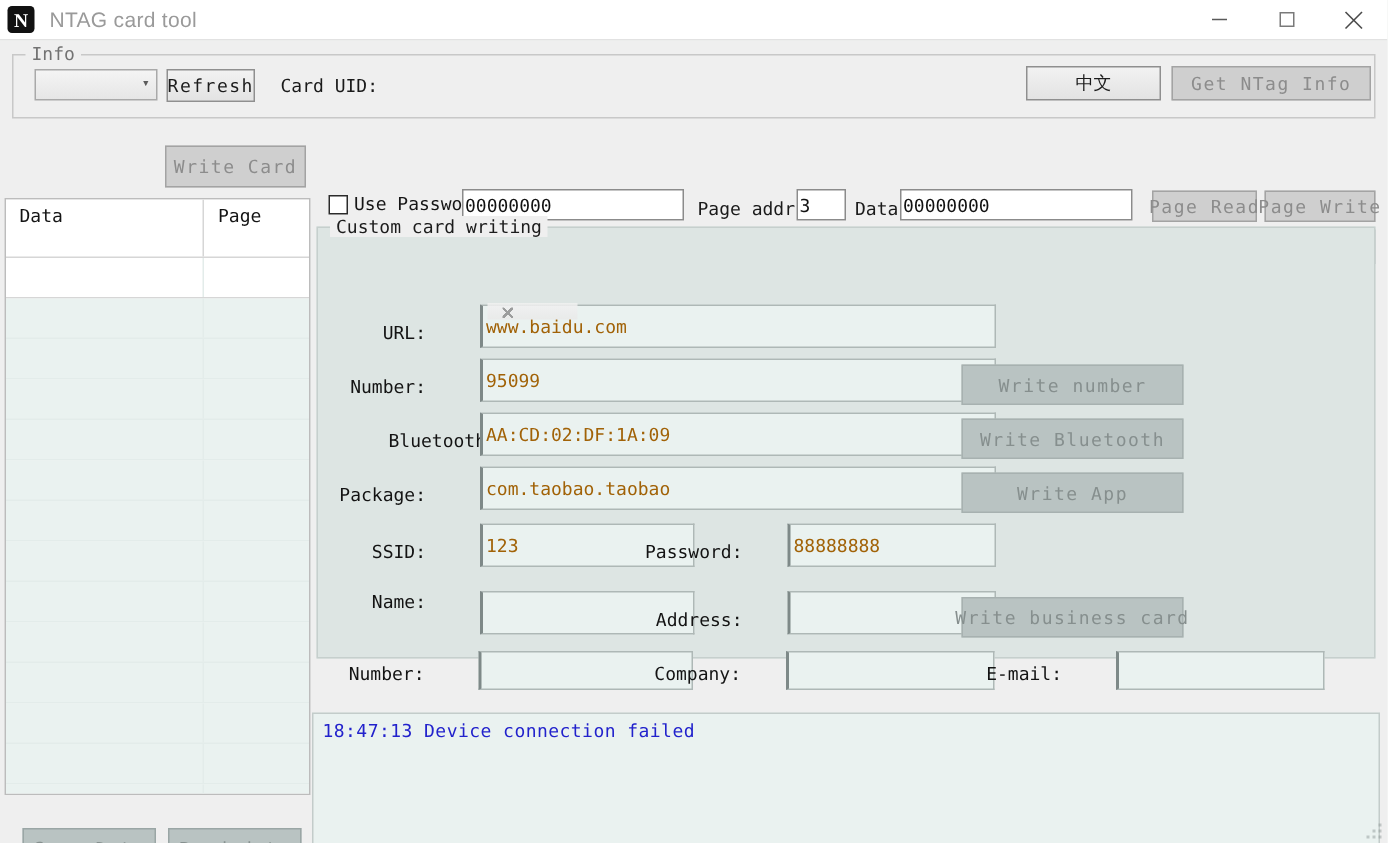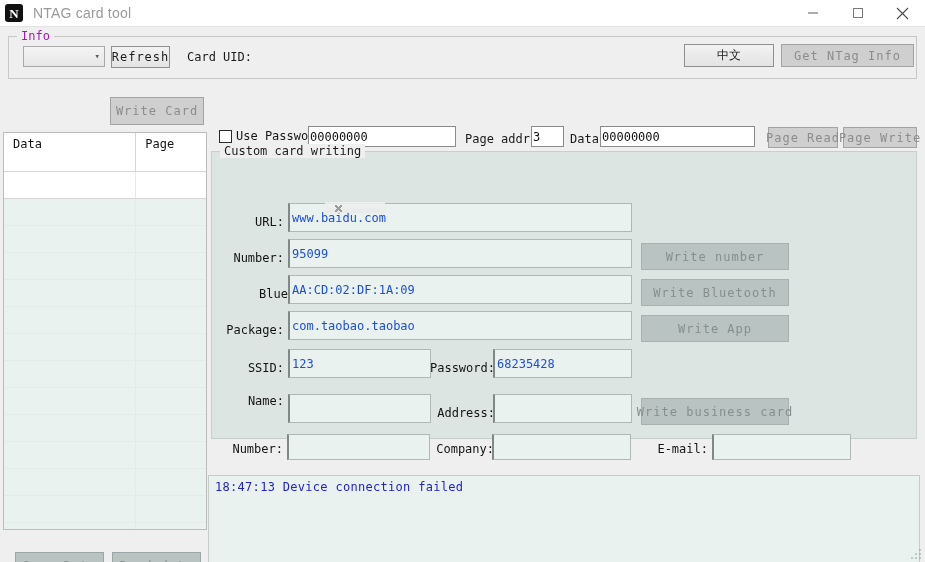--- a/index.html
+++ b/index.html
@@ -85,21 +85,21 @@
     position: absolute;
     border: 1px solid #c8c8c8;
     box-sizing: border-box;
   }
   .groupbox > .gb-title {
     position: absolute;
     top: -8px; left: 8px;
     background: #efefef;
     padding: 0 4px;
     font-size: 12px;
-    color: #a21caf;
+    color: #737373;
     white-space: nowrap;
   }
 
   #info-group {
     left: 8px; top: 9px;
     width: 909px; height: 43px;
   }
 
   .combo {
     position: absolute;
@@ -236,26 +236,27 @@
   }
 
   .finput {
     position: absolute;
     background: #eaf2f0;
     border: 1px solid #aeb8b6;
     border-left: 2px solid #7e8988;
     box-sizing: border-box;
     font-family: "DejaVu Sans Mono", monospace;
     font-size: 12px;
-    color: #1d4ed8;
+    color: #a16207;
     padding: 0 2px;
     display: flex;
     align-items: center;
     overflow: hidden;
     white-space: nowrap;
+    margin-left: 32px;
   }
   .flabel {
     position: absolute;
     font-size: 12px;
     color: #131313;
     text-align: right;
     white-space: nowrap;
   }
   .wbtn {
     position: absolute;
@@ -470,21 +471,21 @@
       <div class="finput" style="left:76px; top:123px; width:344px; height:29px;">AA:CD:02:DF:1A:09</div>
       <div class="wbtn" style="left:429px; top:127px;">Write Bluetooth</div>
 
       <div class="flabel" style="left:0px; top:171px; width:72px;">Package:</div>
       <div class="finput" style="left:76px; top:159px; width:344px; height:29px;">com.taobao.taobao</div>
       <div class="wbtn" style="left:429px; top:163px;">Write App</div>
 
       <div class="flabel" style="left:0px; top:209px; width:72px;">SSID:</div>
       <div class="finput" style="left:76px; top:197px; width:143px; height:29px;">123</div>
       <div class="flabel" style="left:215px; top:209px; width:68px;">Password:</div>
-      <div class="finput" style="left:281px; top:197px; width:139px; height:29px;">68235428</div>
+      <div class="finput" style="left:281px; top:197px; width:139px; height:29px;">88888888</div>
 
       <div class="flabel" style="left:0px; top:242px; width:72px;">Name:</div>
       <div class="finput" style="left:76px; top:242px; width:143px; height:29px;"></div>
       <div class="flabel" style="left:215px; top:254px; width:68px;">Address:</div>
       <div class="finput" style="left:281px; top:242px; width:139px; height:29px;"></div>
       <div class="wbtn" style="left:429px; top:246px; width:148px;">Write business card</div>
     </div>
 
     <div class="flabel" style="left:211px; top:415px; width:72px;">Number:</div>
     <div class="finput" style="left:287px; top:407px; width:143px; height:26px;"></div>

